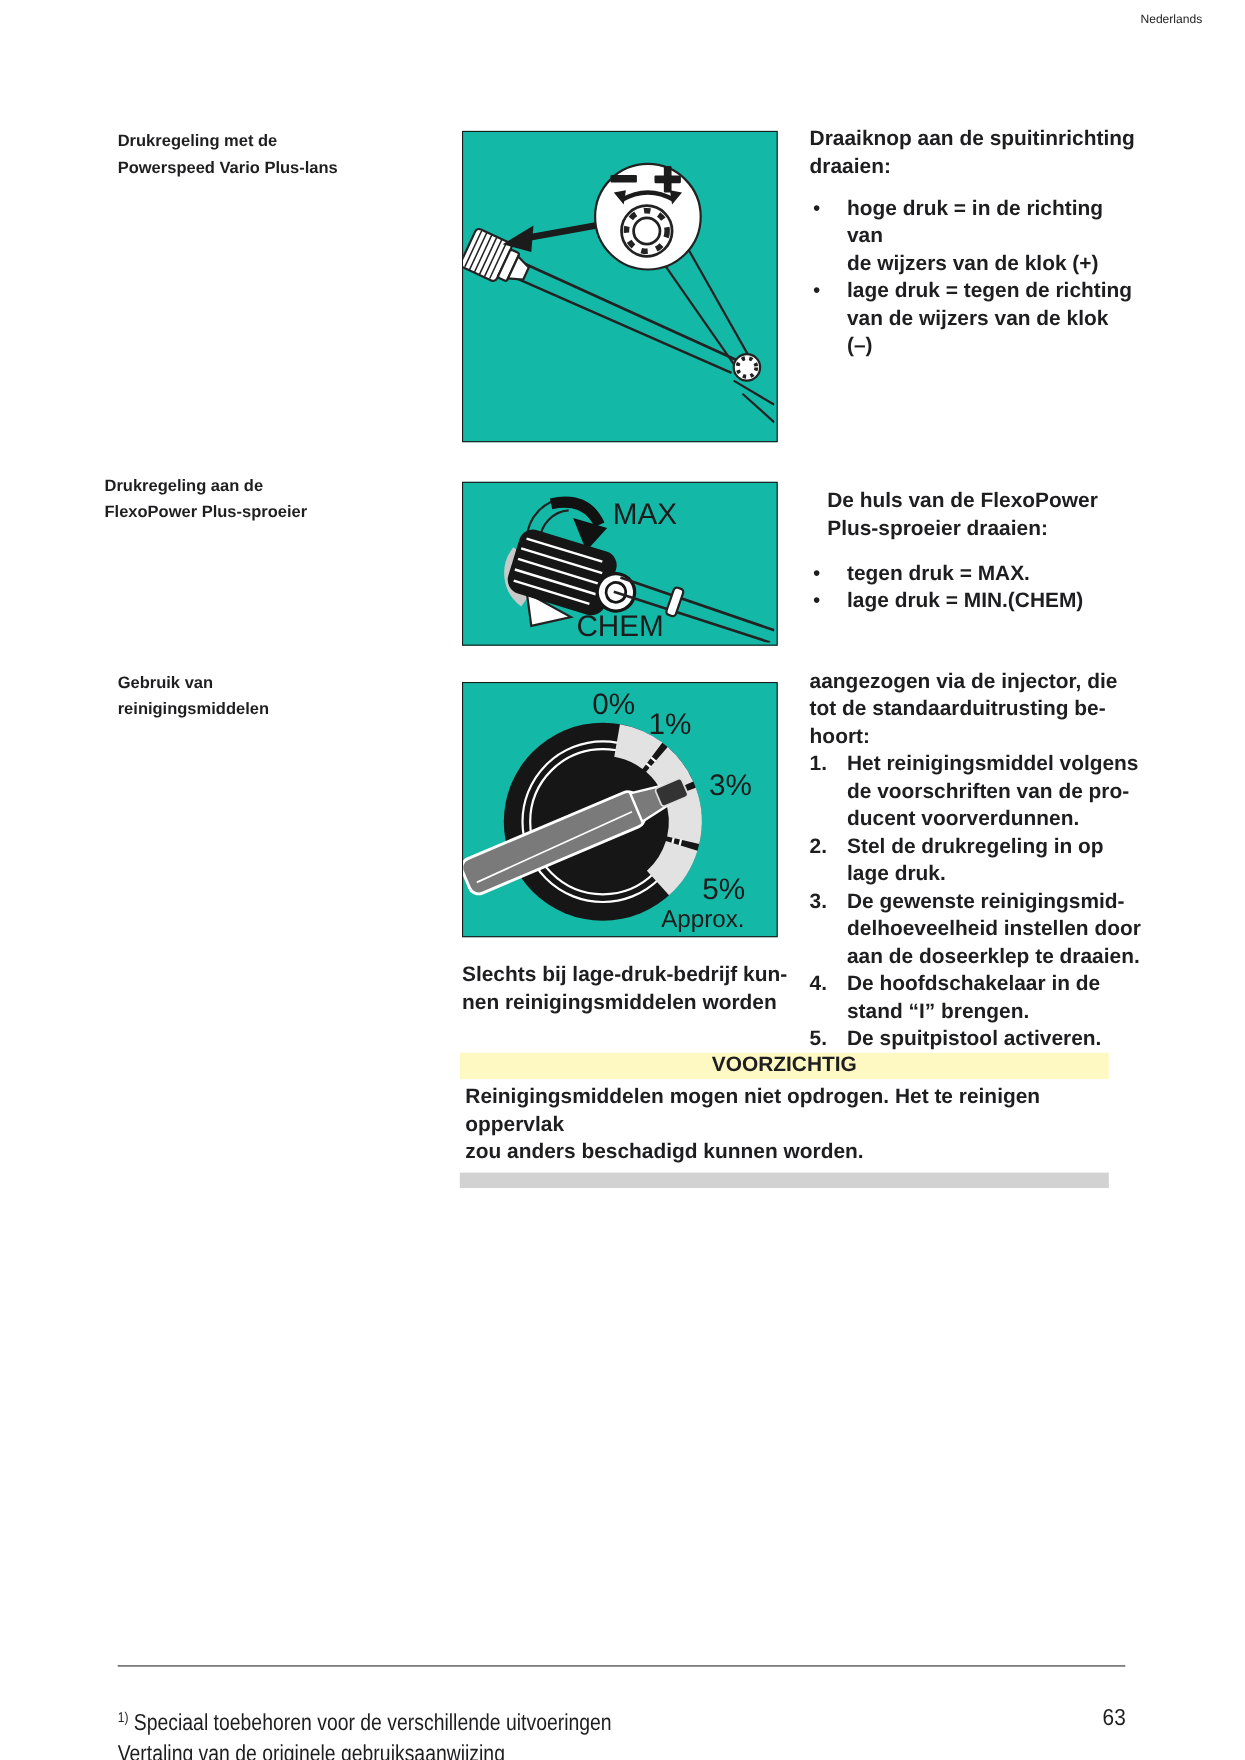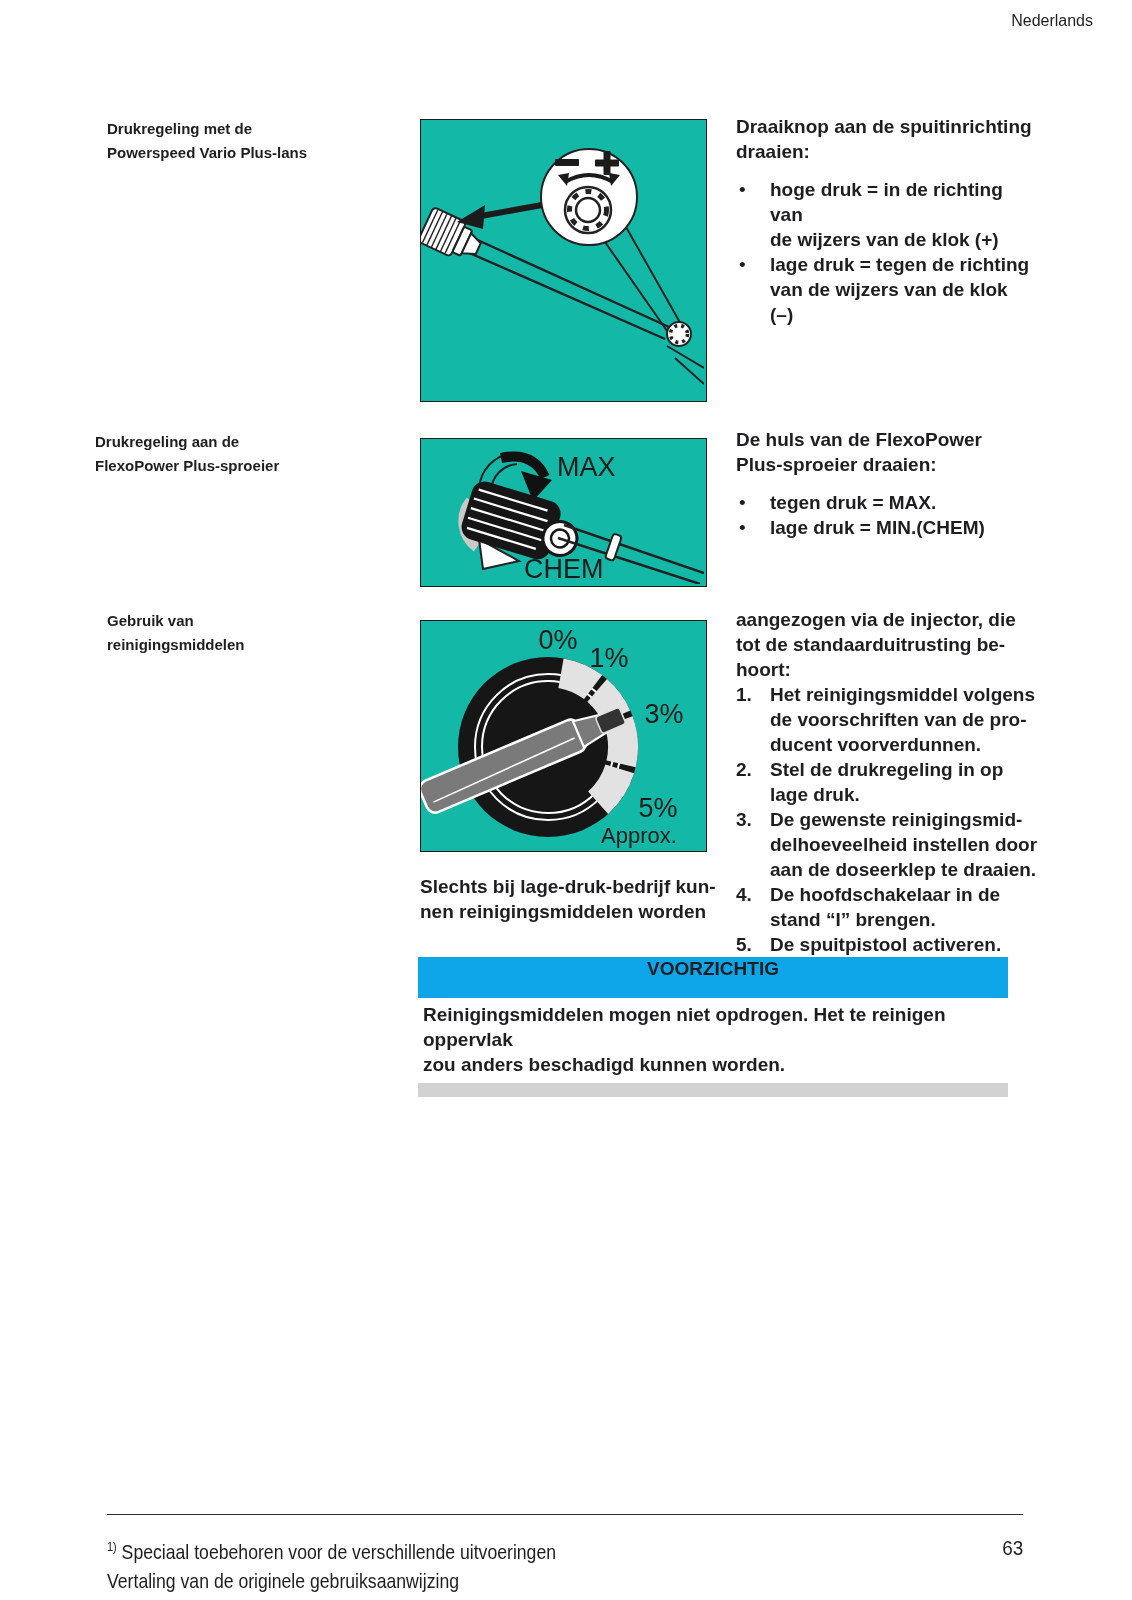--- a/index.html
+++ b/index.html
@@ -2,32 +2,32 @@
 <html><head>
 <meta charset="utf-8">
 <title>Manual page</title>
 <style>
   html,body{margin:0;padding:0;background:#ffffff;}
   .page{position:relative;width:1132px;height:1600px;background:#ffffff;
         font-family:"Liberation Sans", sans-serif;color:#1e1e20;overflow:hidden;}
   .abs{position:absolute;}
   .h{font-weight:bold;font-size:15px;line-height:24px;white-space:pre-line;}
   .body{font-size:19px;line-height:25px;white-space:pre-line;font-weight:bold;}
-  .lang{top:12px;right:39px;font-size:16px;text-align:center;}
+  .lang{top:12px;right:39px;font-size:11px;text-align:center;}
   .fig{border:1.8px solid #1b1b1b;background:#14b8a6;box-sizing:border-box;}
   .list{margin-top:13px;}
   .row{display:grid;grid-template-columns:34px 1fr;}
   .marker{font-size:19px;line-height:25px;padding-left:3px;}
   .caution{width:590px;}
-  .caution-bar{height:41px;background:#0ea5e9;text-align:center;font-weight:bold;
+  .caution-bar{height:24px;background:#fef9c3;text-align:center;font-weight:bold;
                font-size:19px;line-height:23px;}
   .caution-body{padding:4px 2px 4px 5px;}
   .caution-bar-bottom{height:14px;background:#d2d2d2;margin-top:2px;}
   .rule{left:107px;top:1514px;width:916px;border-top:1.6px solid #2b2b2b;height:0;}
-  .foot{font-size:21px;line-height:26px;}
+  .foot{font-size:21px;line-height:26px;margin-top:14px;}
   .cond{display:inline-block;transform:scaleX(0.84);transform-origin:left center;white-space:nowrap;}
   .condr{display:inline-block;transform:scaleX(0.9);transform-origin:right center;}
   sup{font-size:13px;}
   svg text{font-family:"Liberation Sans", sans-serif;fill:#1b1b1b;}
 </style>
 </head>
 <body>
 
 <div class="page">
 
@@ -147,21 +147,21 @@
       </g>
       <g transform="translate(192,108) rotate(19)">
         <rect x="-4" y="-13" width="9" height="26" rx="3" fill="#ffffff" stroke="#222" stroke-width="2"></rect>
       </g>
       <text x="136" y="37" font-size="27">MAX</text>
       <text x="103" y="139" font-size="27">CHEM</text>
     </svg>
   </div>
 
   <div class="abs" style="left:736px;top:427px;width:300px">
-    <p class="body" style="margin:0"><span>De huls van de </span><b>FlexoPower</b><br><b>Plus</b><span>-sproeier draaien:</span></p>
+    <p class="body" style="margin:16px"><span>De huls van de </span><b>FlexoPower</b><br><b>Plus</b><span>-sproeier draaien:</span></p>
     <div class="list">
       <div class="row">
         <span class="marker">•</span>
         <span class="body">tegen druk = MAX.</span>
       </div>
       <div class="row">
         <span class="marker">•</span>
         <span class="body">lage druk = MIN.(CHEM)</span>
       </div>
     </div>

